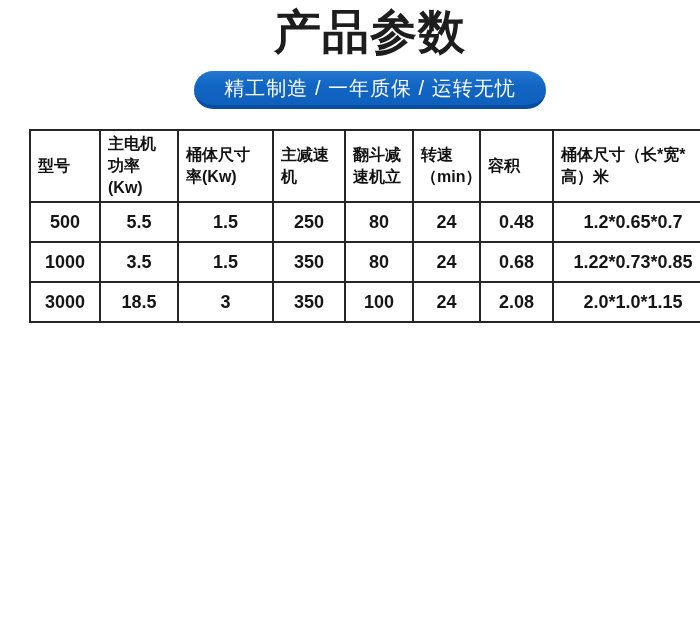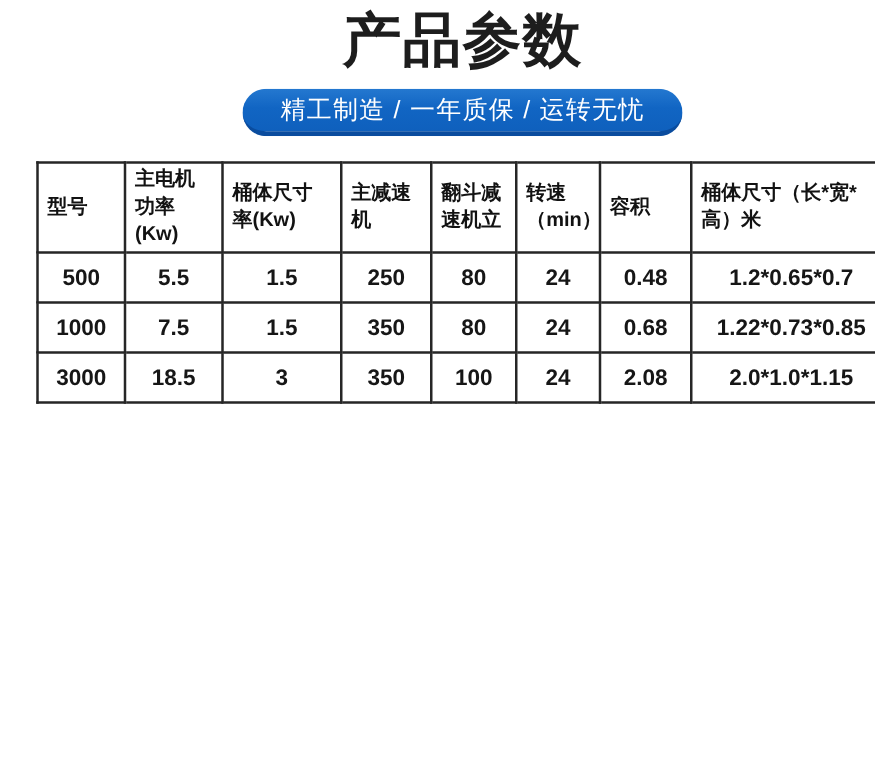--- a/index.html
+++ b/index.html
@@ -122,21 +122,21 @@
           <td>5.5</td>
           <td>1.5</td>
           <td>250</td>
           <td>80</td>
           <td>24</td>
           <td>0.48</td>
           <td>1.2*0.65*0.7</td>
         </tr>
         <tr>
           <td>1000</td>
-          <td>7.5</td>
+          <td>3.5</td>
           <td>1.5</td>
           <td>350</td>
           <td>80</td>
           <td>24</td>
           <td>0.68</td>
           <td>1.22*0.73*0.85</td>
         </tr>
         <tr>
           <td>3000</td>
           <td>18.5</td>

